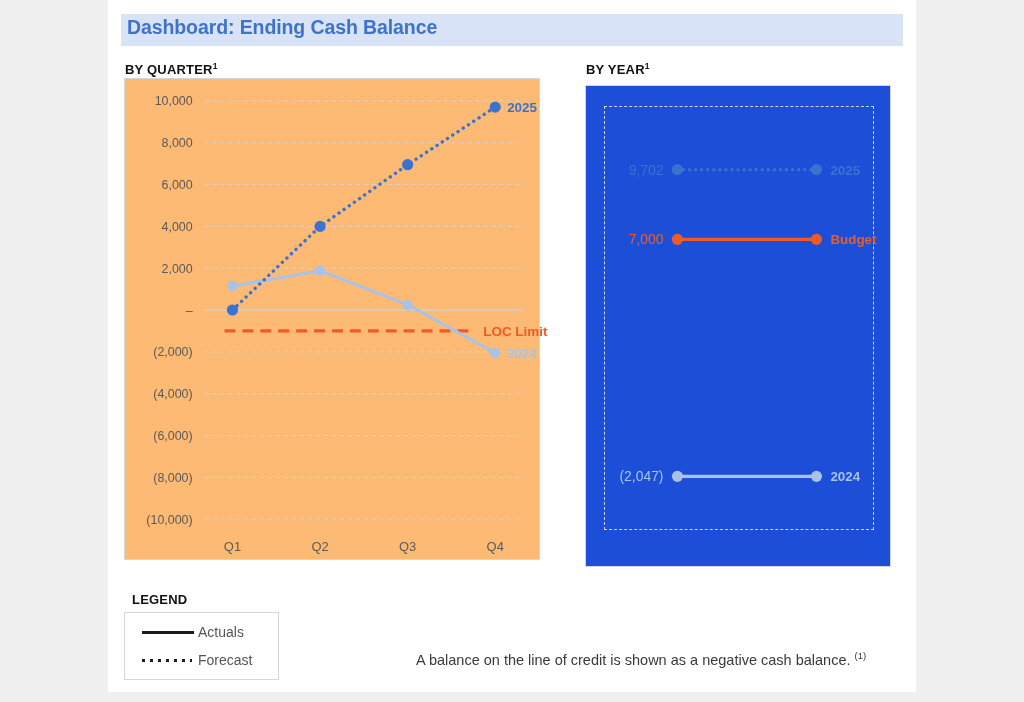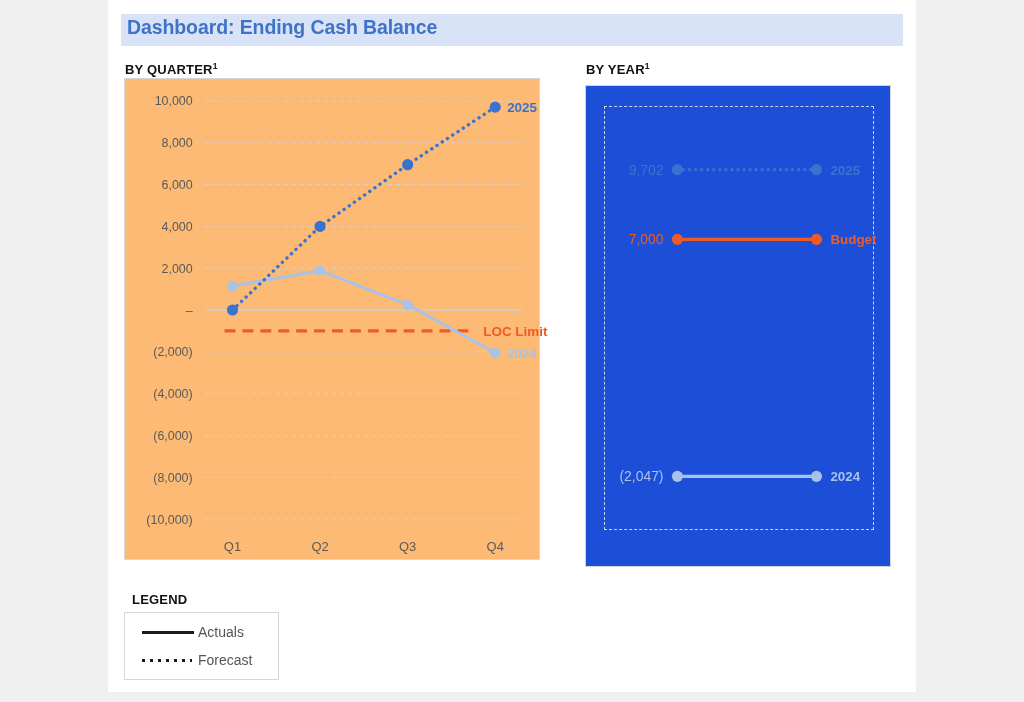--- a/index.html
+++ b/index.html
@@ -384,15 +384,19 @@
       <div class="legend-row" id="legend-row-actuals">
         <span class="legend-swatch solid"></span>
         <span class="legend-label">Actuals</span>
       </div>
       <div class="legend-row" id="legend-row-forecast">
         <span class="legend-swatch dotted"></span>
         <span class="legend-label">Forecast</span>
       </div>
     </div>
 
+    <div id="footnote">
+      <span>A balance on the line of credit is shown as a negative cash balance.</span>
+      <sup>(1)</sup>
+    </div>
 
   </div>
 </div>
 
 </body></html>

